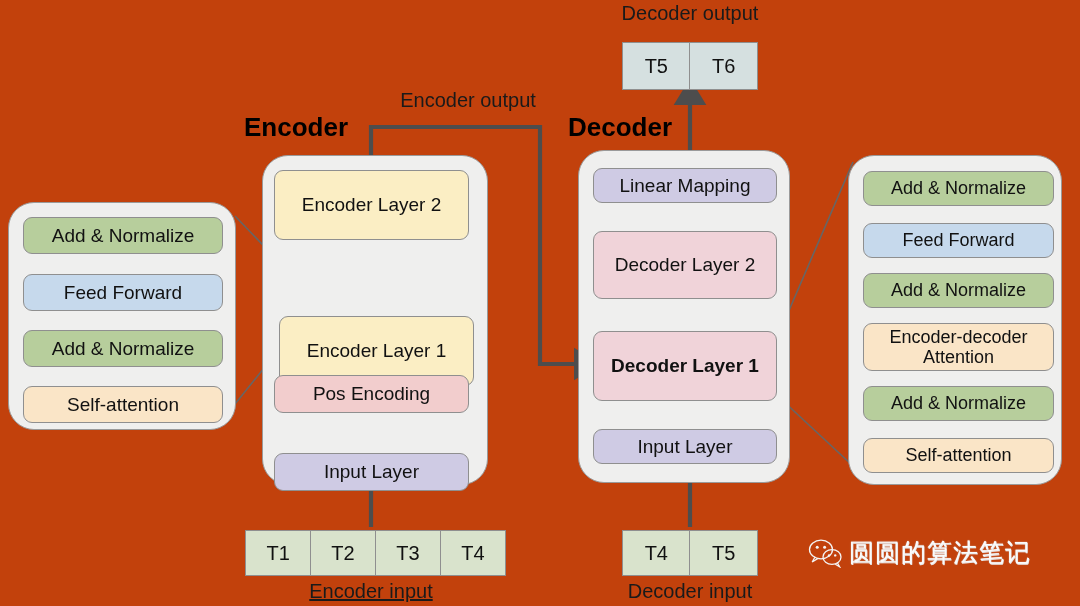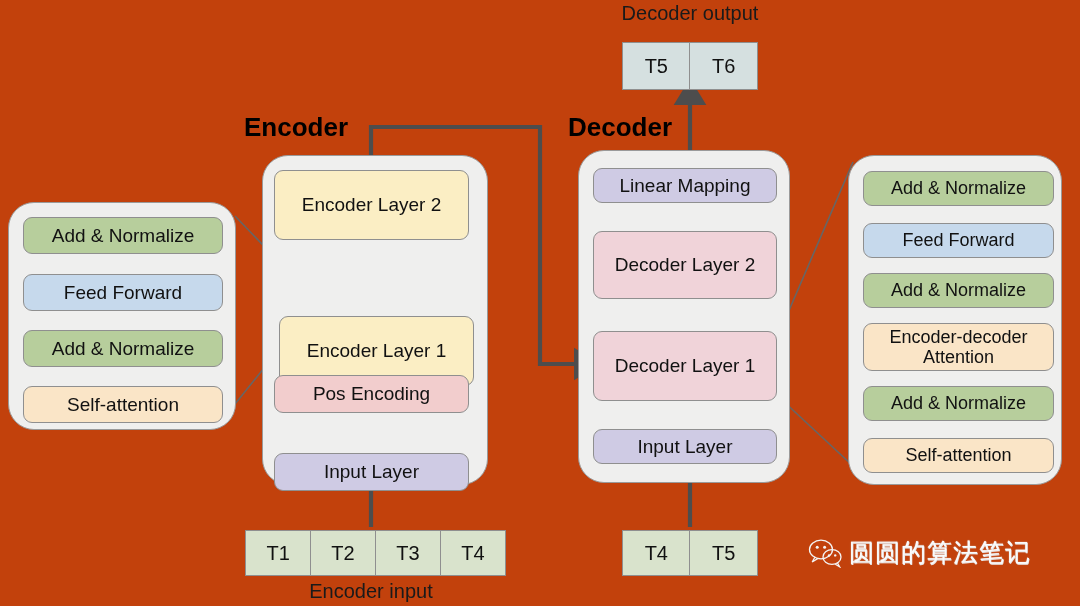--- a/index.html
+++ b/index.html
@@ -130,20 +130,21 @@
     </g>
 
     <g stroke="#666666" stroke-width="1.6" fill="none">
       <line x1="781" y1="329" x2="853" y2="162"></line>
       <line x1="781" y1="399" x2="853" y2="466"></line>
     </g>
   </svg>
 
   <div class="abs label" style="left:590px; top:2px; width:200px;">Decoder output</div>
 
+  <div class="abs label" style="left:368px; top:89px; width:200px;">Encoder output</div>
 
   <div class="abs label-bold" style="left:244px; top:112px;">Encoder</div>
 
   <div class="abs label-bold" style="left:568px; top:112px;">Decoder</div>
 
   <div class="abs tokrow" style="left:622px; top:42px; width:136px; height:48px;">
     <div class="tokcell tok-steel">T5</div>
     <div class="tokcell tok-steel">T6</div>
   </div>
 
@@ -160,33 +161,34 @@
     <div class="abs blk c-rose" style="left:11px; top:219px; width:195px; height:38px;">Pos Encoding</div>
     <div class="abs blk c-lav" style="left:11px; top:297px; width:195px; height:38px;">Input Layer</div>
   </div>
 
   <div class="abs tokrow" style="left:236px; top:530px; width:270px; height:46px;padding-left:9px;">
     <div class="tokcell tok-green">T1</div>
     <div class="tokcell tok-green">T2</div>
     <div class="tokcell tok-green">T3</div>
     <div class="tokcell tok-green">T4</div>
   </div>
-  <div class="abs label" style="left:271px; top:580px; width:200px;">Encoder input</div>
+  <div class="abs label" style="left:271px; top:580px; width:200px;text-decoration:underline;">Encoder input</div>
 
   <div class="abs panel" style="left:578px; top:150px; width:212px; height:333px;">
     <div class="abs blk c-lav" style="left:14px; top:17px; width:184px; height:35px;">Linear Mapping</div>
     <div class="abs blk c-pink" style="left:14px; top:80px; width:184px; height:68px;">Decoder Layer 2</div>
-    <div class="abs blk c-pink" style="left:14px; top:180px; width:184px; height:70px;">Decoder Layer 1</div>
+    <div class="abs blk c-pink" style="left:14px; top:180px; width:184px; height:70px;font-weight:bold;">Decoder Layer 1</div>
     <div class="abs blk c-lav" style="left:14px; top:278px; width:184px; height:35px;">Input Layer</div>
   </div>
 
   <div class="abs tokrow" style="left:622px; top:530px; width:136px; height:46px;">
     <div class="tokcell tok-green">T4</div>
     <div class="tokcell tok-green">T5</div>
   </div>
+  <div class="abs label" style="left:600px; top:580px; width:180px;">Decoder input</div>
 
   <div class="abs panel" style="left:848px; top:155px; width:214px; height:330px;">
     <div class="abs blk c-green small" style="left:14px; top:15px; width:191px; height:35px;">Add &amp; Normalize</div>
     <div class="abs blk c-blue small" style="left:14px; top:67px; width:191px; height:35px;">Feed Forward</div>
     <div class="abs blk c-green small" style="left:14px; top:117px; width:191px; height:35px;">Add &amp; Normalize</div>
     <div class="abs blk c-orange small" style="left:14px; top:167px; width:191px; height:48px; white-space:pre-line;">Encoder-decoder
 Attention</div>
     <div class="abs blk c-green small" style="left:14px; top:230px; width:191px; height:35px;">Add &amp; Normalize</div>
     <div class="abs blk c-orange small" style="left:14px; top:282px; width:191px; height:35px;">Self-attention</div>
   </div>

